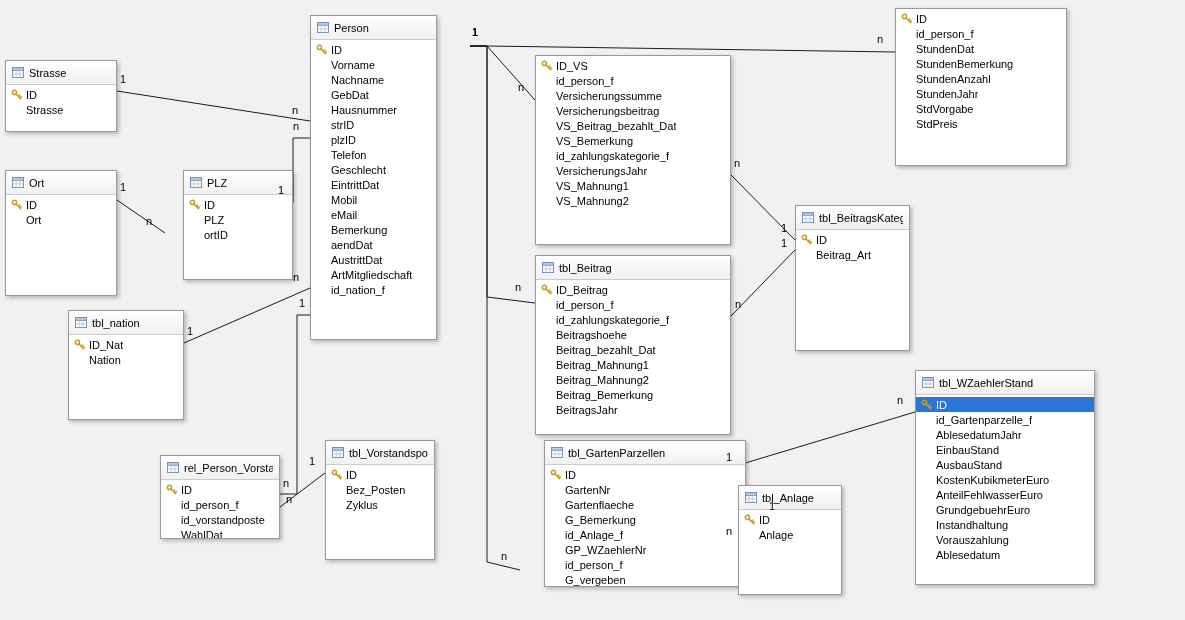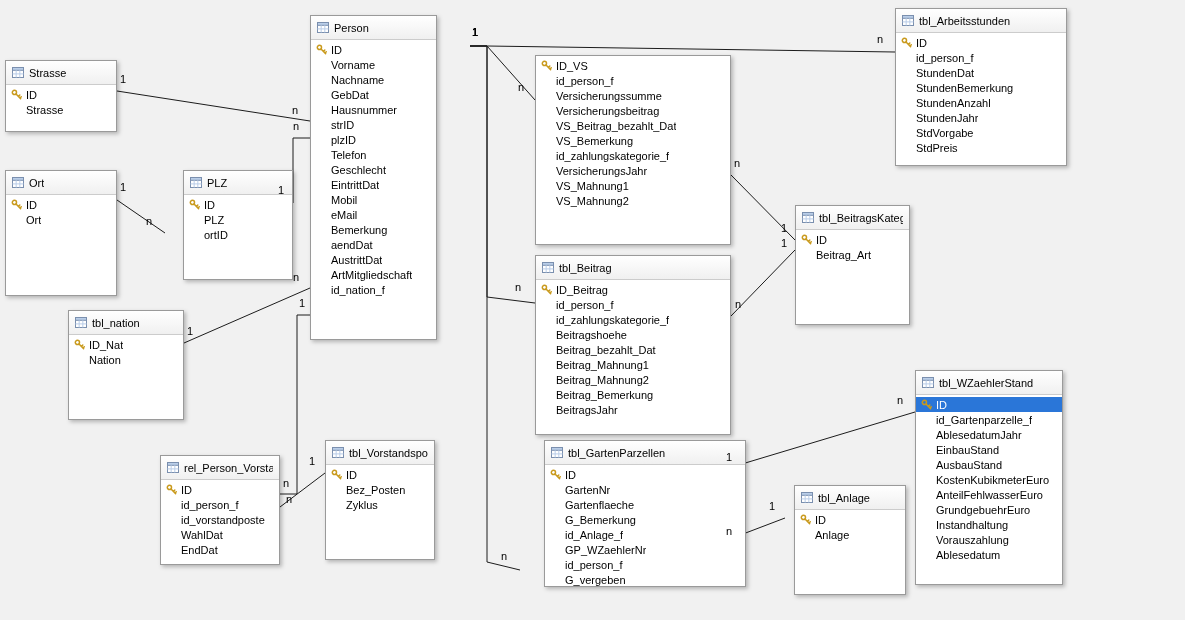--- a/index.html
+++ b/index.html
@@ -318,21 +318,21 @@
             </svg>
           </span>
           <span class="fname">ID_Nat</span>
         </div>
         <div class="frow">
           <span class="kicon"></span>
           <span class="fname">Nation</span>
         </div>
       </div>
     </div>
-  <div class="tbl" style="left:160px; top:455px; width:120px; height:110px">
+  <div class="tbl" style="left:160px; top:455px; width:120px; height:84px">
       <div class="titlebar">
         <span class="ticon">
           <svg width="12" height="11" viewBox="0 0 12 11">
             <rect x="0.5" y="0.5" width="11" height="10" fill="#ffffff" stroke="#7a8fae"></rect>
             <rect x="0.5" y="0.5" width="11" height="2.8" fill="#b9cde8" stroke="#7a8fae"></rect>
             <line x1="4.17" y1="3.3" x2="4.17" y2="10.5" stroke="#b9cde8"></line>
             <line x1="7.84" y1="3.3" x2="7.84" y2="10.5" stroke="#b9cde8"></line>
             <line x1="0.5" y1="6.9" x2="11.5" y2="6.9" stroke="#b9cde8"></line>
           </svg>
         </span>
@@ -498,21 +498,21 @@
         <div class="frow">
           <span class="kicon"></span>
           <span class="fname">Beitrag_Bemerkung</span>
         </div>
         <div class="frow">
           <span class="kicon"></span>
           <span class="fname">BeitragsJahr</span>
         </div>
       </div>
     </div>
-  <div class="tbl" style="left:795px; top:205px; width:115px; height:120px">
+  <div class="tbl" style="left:795px; top:205px; width:115px; height:146px">
       <div class="titlebar">
         <span class="ticon">
           <svg width="12" height="11" viewBox="0 0 12 11">
             <rect x="0.5" y="0.5" width="11" height="10" fill="#ffffff" stroke="#7a8fae"></rect>
             <rect x="0.5" y="0.5" width="11" height="2.8" fill="#b9cde8" stroke="#7a8fae"></rect>
             <line x1="4.17" y1="3.3" x2="4.17" y2="10.5" stroke="#b9cde8"></line>
             <line x1="7.84" y1="3.3" x2="7.84" y2="10.5" stroke="#b9cde8"></line>
             <line x1="0.5" y1="6.9" x2="11.5" y2="6.9" stroke="#b9cde8"></line>
           </svg>
         </span>
@@ -528,32 +528,20 @@
           </span>
           <span class="fname">ID</span>
         </div>
         <div class="frow">
           <span class="kicon"></span>
           <span class="fname">Beitrag_Art</span>
         </div>
       </div>
     </div>
   <div class="tbl" style="left:895px; top:8px;   width:172px; height:158px">
-      <div class="titlebar">
-        <span class="ticon">
-          <svg width="12" height="11" viewBox="0 0 12 11">
-            <rect x="0.5" y="0.5" width="11" height="10" fill="#ffffff" stroke="#7a8fae"></rect>
-            <rect x="0.5" y="0.5" width="11" height="2.8" fill="#b9cde8" stroke="#7a8fae"></rect>
-            <line x1="4.17" y1="3.3" x2="4.17" y2="10.5" stroke="#b9cde8"></line>
-            <line x1="7.84" y1="3.3" x2="7.84" y2="10.5" stroke="#b9cde8"></line>
-            <line x1="0.5" y1="6.9" x2="11.5" y2="6.9" stroke="#b9cde8"></line>
-          </svg>
-        </span>
-        <span class="ttext">tbl_Arbeitsstunden</span>
-      </div>
       <div class="tfields">
         <div class="frow">
           <span class="kicon">
             <svg width="11" height="11" viewBox="0 0 11 11">
               <circle cx="3.4" cy="3.4" r="2.1" fill="none" stroke="#c99a1d" stroke-width="1.5"></circle>
               <path d="M5 5 L9.6 9.6 M7.4 7.4 L8.8 6 M9 9 L10.3 7.7" stroke="#c99a1d" stroke-width="1.5" fill="none" stroke-linecap="round"></path>
             </svg>
           </span>
           <span class="fname">ID</span>
         </div>
@@ -633,21 +621,21 @@
         <div class="frow">
           <span class="kicon"></span>
           <span class="fname">id_person_f</span>
         </div>
         <div class="frow">
           <span class="kicon"></span>
           <span class="fname">G_vergeben</span>
         </div>
       </div>
     </div>
-  <div class="tbl" style="left:794px; top:485px; width:112px; height:110px">
+  <div class="tbl" style="left:738px; top:485px; width:104px; height:110px">
       <div class="titlebar">
         <span class="ticon">
           <svg width="12" height="11" viewBox="0 0 12 11">
             <rect x="0.5" y="0.5" width="11" height="10" fill="#ffffff" stroke="#7a8fae"></rect>
             <rect x="0.5" y="0.5" width="11" height="2.8" fill="#b9cde8" stroke="#7a8fae"></rect>
             <line x1="4.17" y1="3.3" x2="4.17" y2="10.5" stroke="#b9cde8"></line>
             <line x1="7.84" y1="3.3" x2="7.84" y2="10.5" stroke="#b9cde8"></line>
             <line x1="0.5" y1="6.9" x2="11.5" y2="6.9" stroke="#b9cde8"></line>
           </svg>
         </span>
@@ -662,21 +650,21 @@
             </svg>
           </span>
           <span class="fname">ID</span>
         </div>
         <div class="frow">
           <span class="kicon"></span>
           <span class="fname">Anlage</span>
         </div>
       </div>
     </div>
-  <div class="tbl" style="left:915px; top:370px; width:148px; height:215px">
+  <div class="tbl" style="left:915px; top:370px; width:180px; height:215px">
       <div class="titlebar">
         <span class="ticon">
           <svg width="12" height="11" viewBox="0 0 12 11">
             <rect x="0.5" y="0.5" width="11" height="10" fill="#ffffff" stroke="#7a8fae"></rect>
             <rect x="0.5" y="0.5" width="11" height="2.8" fill="#b9cde8" stroke="#7a8fae"></rect>
             <line x1="4.17" y1="3.3" x2="4.17" y2="10.5" stroke="#b9cde8"></line>
             <line x1="7.84" y1="3.3" x2="7.84" y2="10.5" stroke="#b9cde8"></line>
             <line x1="0.5" y1="6.9" x2="11.5" y2="6.9" stroke="#b9cde8"></line>
           </svg>
         </span>

